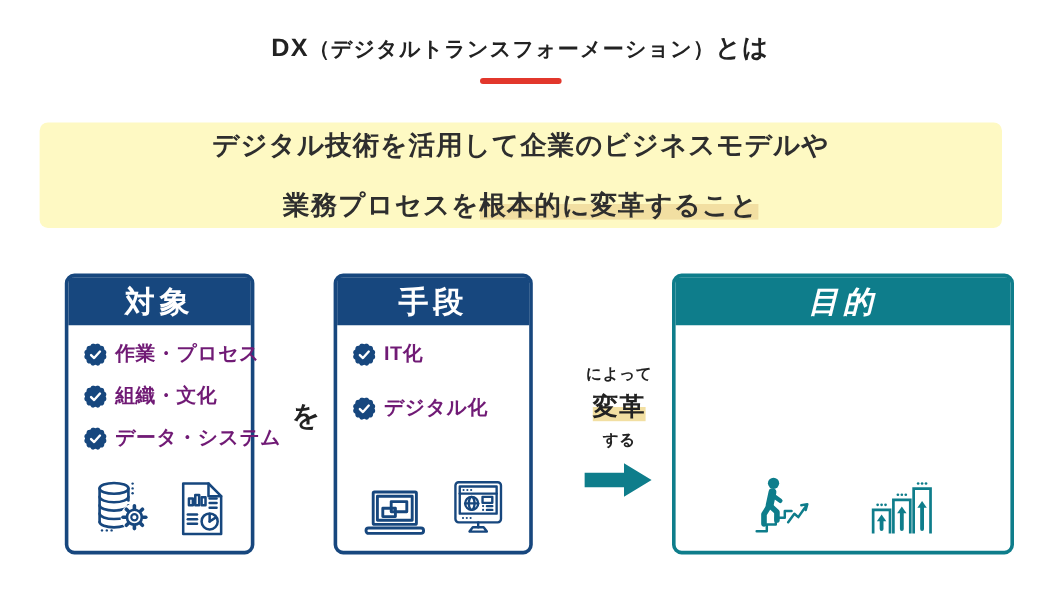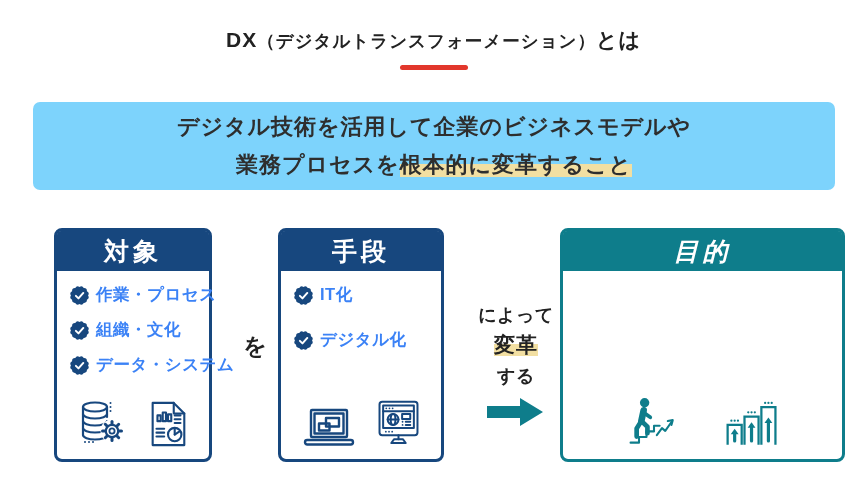--- a/index.html
+++ b/index.html
@@ -8,46 +8,46 @@
     font-family:"Liberation Sans","DejaVu Sans",sans-serif;color:#2b2b2b;
   }
   
   .title{position:absolute;top:26px;left:0;width:100%;text-align:center;
     font-weight:bold;color:#222;letter-spacing:1px;}
   .title .big{font-size:21px;}
   .title .mid{font-size:17.5px;}
   .title-underline{position:absolute;top:65px;left:50%;margin-left:-34px;width:68px;height:5px;
     background:#E2372C;border-radius:3px;}
   
-  .def-box{position:absolute;left:33px;top:102px;width:802px;height:88px;background:#7dd3fc;
-    border-radius:7px;display:flex;flex-direction:column;justify-content:center;align-items:center;
+  .def-box{position:absolute;left:33px;top:102px;width:802px;height:88px;background:#fef9c3;
+    border-radius:7px;display:flex;flex-direction:column;justify-content:space-between;align-items:center;
     font-size:22px;font-weight:bold;color:#2e2e2e;line-height:1.72;letter-spacing:1px;}
   .hl{background:linear-gradient(transparent 48%,#F2DFA2 48%);}
   
   .card{position:absolute;top:228px;height:234px;background:#fff;border:3px solid #17477E;
     border-radius:8px;box-sizing:border-box;}
   .card.teal{border-color:#0E7D8B;font-style:italic;}
   .card-header{height:40px;background:#17477E;color:#fff;display:flex;align-items:center;
     justify-content:center;font-size:25px;font-weight:bold;letter-spacing:4px;
     border-radius:4px 4px 0 0;}
   .card.teal .card-header{background:#0E7D8B;}
   .card-body{padding:13px 10px 0 13px;}
   .row{display:flex;align-items:center;gap:7px;font-size:16.5px;font-weight:bold;
-    color:#3b82f6;letter-spacing:0.5px;white-space:nowrap;}
+    color:#701a75;letter-spacing:0.5px;white-space:nowrap;}
   .card-1 .row{margin-bottom:13px;}
   .card-2 .row,.card-3 .row{margin-bottom:23px;}
   .badge{flex:0 0 auto;display:block;}
   .icons{position:absolute;left:0;right:0;bottom:9px;display:flex;justify-content:center;
     align-items:flex-end;gap:17px;}
   
   .wo{position:absolute;left:232px;top:331px;width:46px;text-align:center;
     font-size:23px;font-weight:bold;color:#222;}
   .conn{position:absolute;left:472px;top:303px;width:88px;display:flex;flex-direction:column;
     align-items:center;color:#222;}
-  .conn .small{font-size:18px;font-weight:bold;letter-spacing:0.5px;}
+  .conn .small{font-size:13px;font-weight:bold;letter-spacing:0.5px;}
   .conn .henkaku{font-size:21px;font-weight:bold;margin:4px 0 5px 0;letter-spacing:1px;}
   .conn .arrow{margin-top:9px;}
   svg{display:block;}
 </style>
 </head>
 <body>
 
 <div class="page">
 
   <div class="title">

